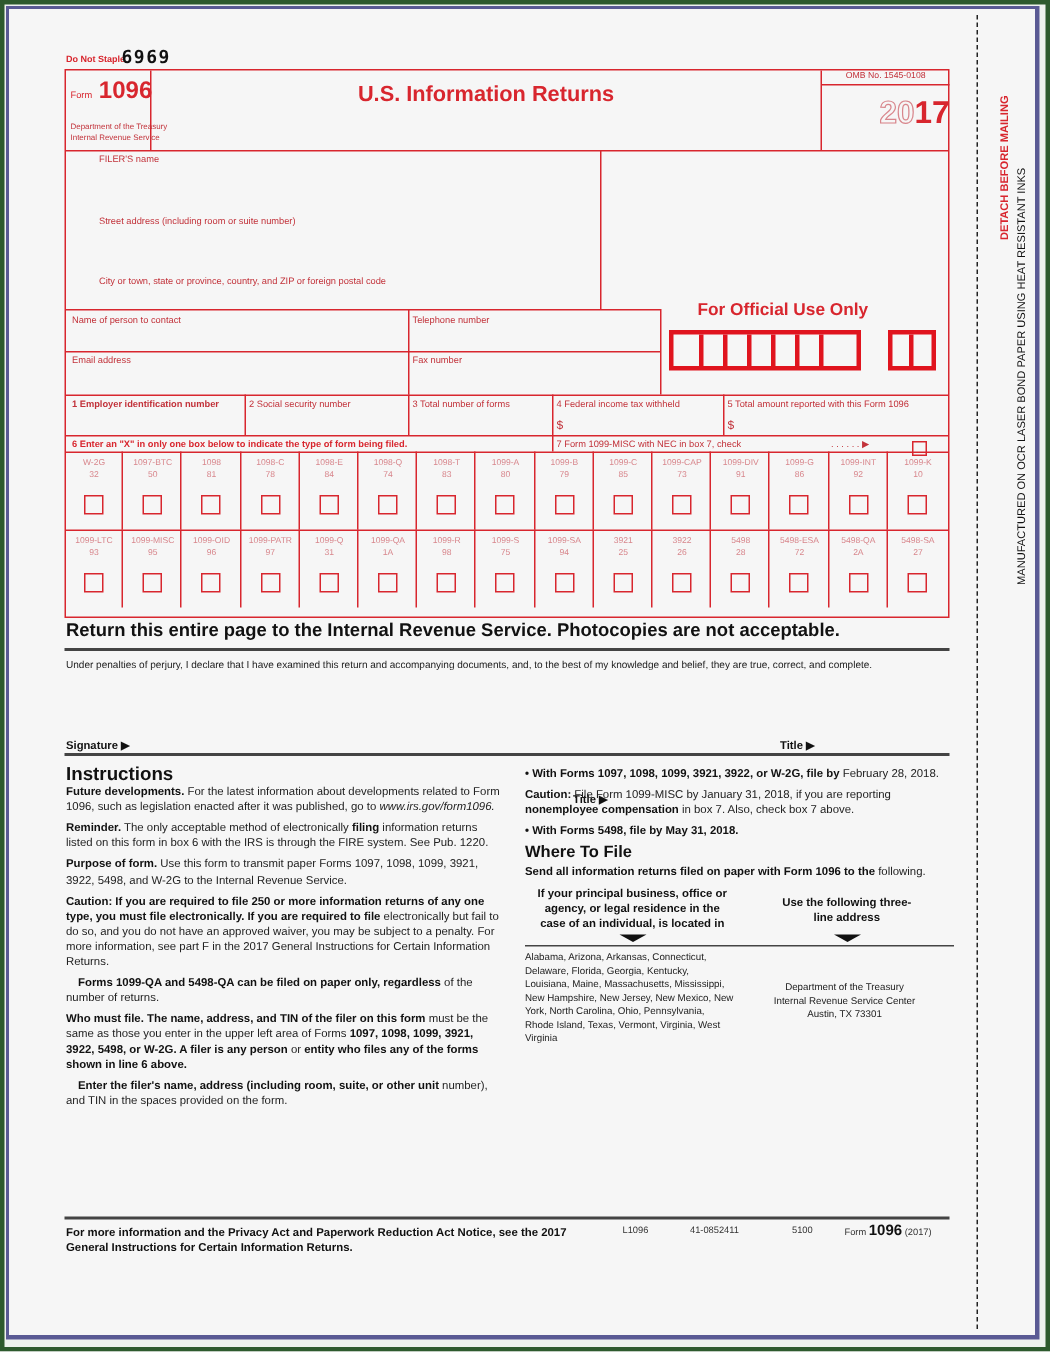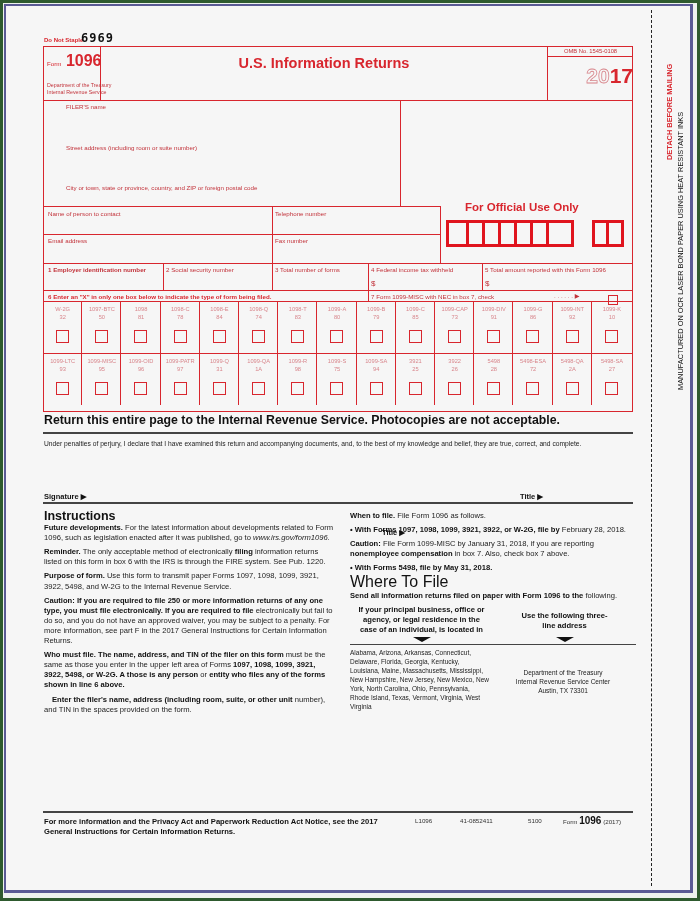--- a/index.html
+++ b/index.html
@@ -23,21 +23,21 @@
   .grid-cell { position: absolute; width: 38.3px; height: 52px; border-right: 1px solid #d8262e; text-align: center; font-size: 5.7px; color: #d8868c; line-height: 8px; padding-top: 4px; }
   .grid-cell .cb { position: absolute; left: 12px; top: 29px; width: 13px; height: 13px; border: 1px solid #d8262e; background: #f6f6f6; }
   .ret { left: 44px; top: 413px; font-size: 12.3px; font-weight: bold; color: #111; }
   .hr-thick { left: 43px; height: 0; border-top: 2px solid #444; }
   .perj { left: 44px; top: 439px; width: 592px; font-size: 6.7px; line-height: 10px; color: #222; }
   .sig { top: 492px; font-size: 7.5px; font-weight: bold; color: #111; }
   .col { font-size: 7.6px; line-height: 10.1px; color: #222; }
   .col p { margin-bottom: 4px; }
   .col b { color: #111; }
   .h-instr { font-size: 12.5px; font-weight: bold; color: #111; margin-bottom: 2px; }
-  .h-where { font-size: 16px; font-weight: normal; color: #111; margin: 1px 0 3px; }
+  .h-where { font-size: 11px; font-weight: bold; color: #111; margin: 1px 0 3px; }
   .tri { width: 0; height: 0; border-left: 9px solid transparent; border-right: 9px solid transparent; border-top: 5px solid #111; }
   .footer { top: 817px; font-size: 7.6px; font-weight: bold; color: #111; line-height: 10px; }
   .foot-sm { top: 817px; font-size: 6.2px; color: #333; }
   .dash { left: 651px; top: 10px; height: 876px; width: 0; border-left: 1.5px dashed #222; }
   .vert { transform-origin: left top; transform: rotate(-90deg); white-space: nowrap; font-size: 7.2px; font-weight: bold; }
   .chk { display: inline-block; width: 10px; height: 10px; border: 1px solid #d8262e; vertical-align: middle; background: #f6f6f6; }
 </style>
 </head>
 <body>
 
@@ -276,26 +276,26 @@
 <div class="abs sig" style="left:382px;margin-top:36px;">Title ▶</div>
 <div class="abs sig" style="left:520px;">Title ▶</div>
 <div class="abs hr-thick" style="top:502px;width:590px;"></div>
 
 <div class="abs col" style="left:44px;top:511px;width:292px;">
   <div class="h-instr">Instructions</div>
   <p><b>Future developments.</b><span> For the latest information about developments related to Form 1096, such as legislation enacted after it was published, go to </span><i>www.irs.gov/form1096.</i></p>
   <p><b>Reminder.</b><span> The only acceptable method of electronically </span><b>filing</b><span> information returns listed on this form in box 6 with the IRS is through the FIRE system. See Pub. 1220.</span></p>
   <p><b>Purpose of form.</b><span> Use this form to transmit paper Forms 1097, 1098, 1099, 3921, 3922, 5498, and W-2G to the Internal Revenue Service.</span></p>
   <p><b>Caution:</b><b> If you are required to file 250 or more information returns of any one type, you must file electronically. If you are required to file</b><span> electronically but fail to do so, and you do not have an approved waiver, you may be subject to a penalty. For more information, see part F in the 2017 General Instructions for Certain Information Returns.</span></p>
-  <p><b>Who must file.</b><b> The name, address, and TIN of the filer on this form</b><span> must be the same as those you enter in the upper left area of Forms </span><b>1097, 1098, 1099, 3921, 3922, 5498, or W-2G. A those is any person</b><span> or </span><b>entity who files any of the forms shown in line 6 above.</b></p>
+  <p style="text-indent:8px"><b>Forms 1099-QA and 5498-QA can be filed on paper only, regardless</b><span> of the number of returns.</span></p>
+  <p><b>Who must file.</b><b> The name, address, and TIN of the filer on this form</b><span> must be the same as those you enter in the upper left area of Forms </span><b>1097, 1098, 1099, 3921, 3922, 5498, or W-2G. A filer is any person</b><span> or </span><b>entity who files any of the forms shown in line 6 above.</b></p>
   <p style="text-indent:8px"><b>Enter the filer's name, address (including room, suite, or other unit</b><span> number), and TIN in the spaces provided on the form.</span></p>
 </div>
 
 <div class="abs col" style="left:350px;top:511px;width:286px;">
-  <p><b>When to file.</b><span> File Form 1096 as follows.</span></p>
   <p><b>• With Forms 1097, 1098, 1099, 3921, 3922, or W-2G, file by</b><span> February 28, 2018.</span></p>
   <p><b>Caution:</b><span> File Form 1099-MISC by January 31, 2018, if you are reporting </span><b>nonemployee compensation</b><span> in box 7. Also, check box 7 above.</span></p>
   <p><b>• With Forms 5498, file by May 31, 2018.</b></p>
   <div class="h-where">Where To File</div>
   <p><b>Send all information returns filed on paper with Form 1096 to the</b><span> following.</span></p>
   <div style="display:flex;">
     <div style="width:143px;text-align:center;font-weight:bold;color:#111;padding:0 4px;">If your principal business, office or agency, or legal residence in the case of an individual, is located in</div>
     <div style="width:143px;text-align:center;font-weight:bold;color:#111;padding:6px 28px 0;">Use the following three-line address</div>
   </div>
   <div style="display:flex;margin-top:2px;">

